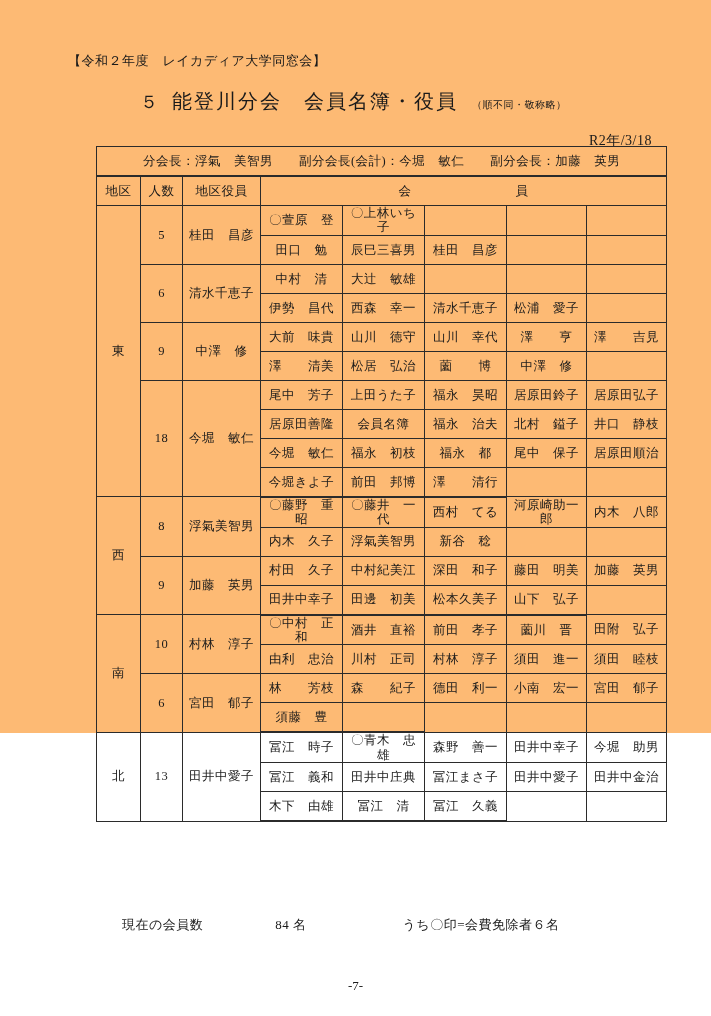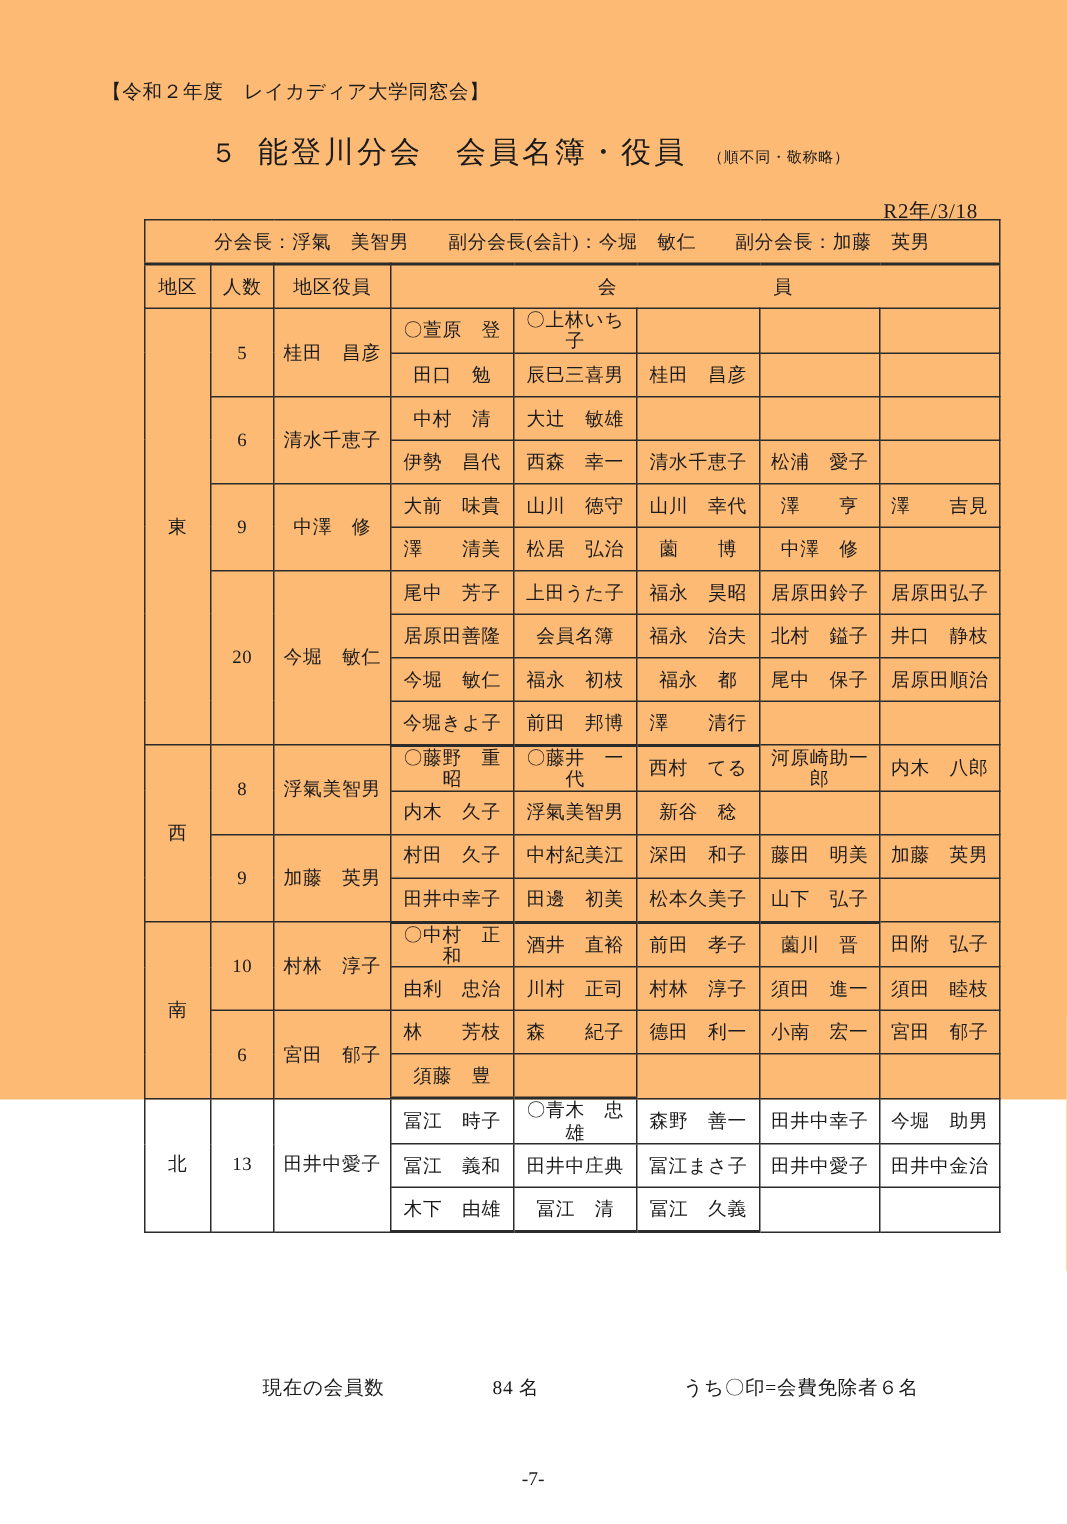--- a/index.html
+++ b/index.html
@@ -109,21 +109,21 @@
   .thick-bottom { border-bottom: 2px solid #2b2b2b !important; }
   .footer-line {
     position: absolute;
     left: 70px;
     top: 916px;
     width: 570px;
     display: flex;
     font-size: 13px;
     letter-spacing: 0.5px;
   }
-  .footer-a { margin-left: 105px; }
+  .footer-a { margin-left: 52px; }
   .footer-b { margin-left: 72px; }
   .footer-c { margin-left: 96px; }
   .page-num {
     position: absolute;
     left: 0;
     top: 978px;
     width: 711px;
     text-align: center;
     font-size: 13px;
   }
@@ -213,21 +213,21 @@
       </tr>
       <tr>
         <td class="member">澤　　清美</td>
         <td class="member">松居　弘治</td>
         <td class="member">薗　　博</td>
         <td class="member">中澤　修</td>
         <td class="blank-cell"></td>
       </tr>
 
       <tr>
-        <td class="count" rowspan="4">20</td>
+        <td class="count" rowspan="4">18</td>
         <td class="officer-name" rowspan="4">今堀　敏仁</td>
         <td class="member">尾中　芳子</td>
         <td class="member">上田うた子</td>
         <td class="member">福永　昊昭</td>
         <td class="member">居原田鈴子</td>
         <td class="member">居原田弘子</td>
       </tr>
       <tr>
         <td class="member">居原田善隆</td>
         <td class="member">会員名簿</td>

